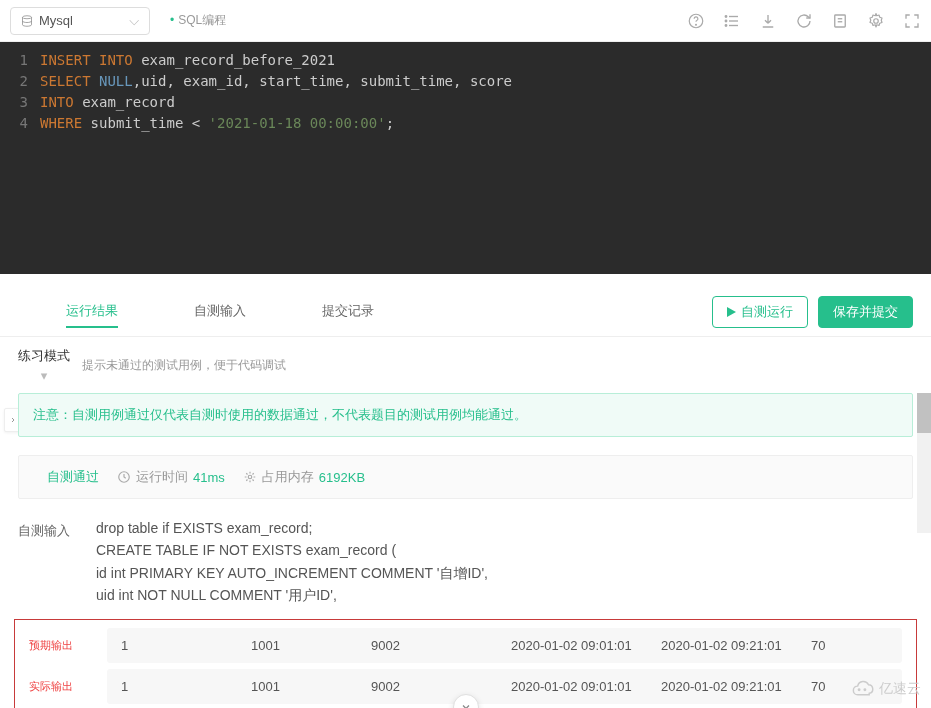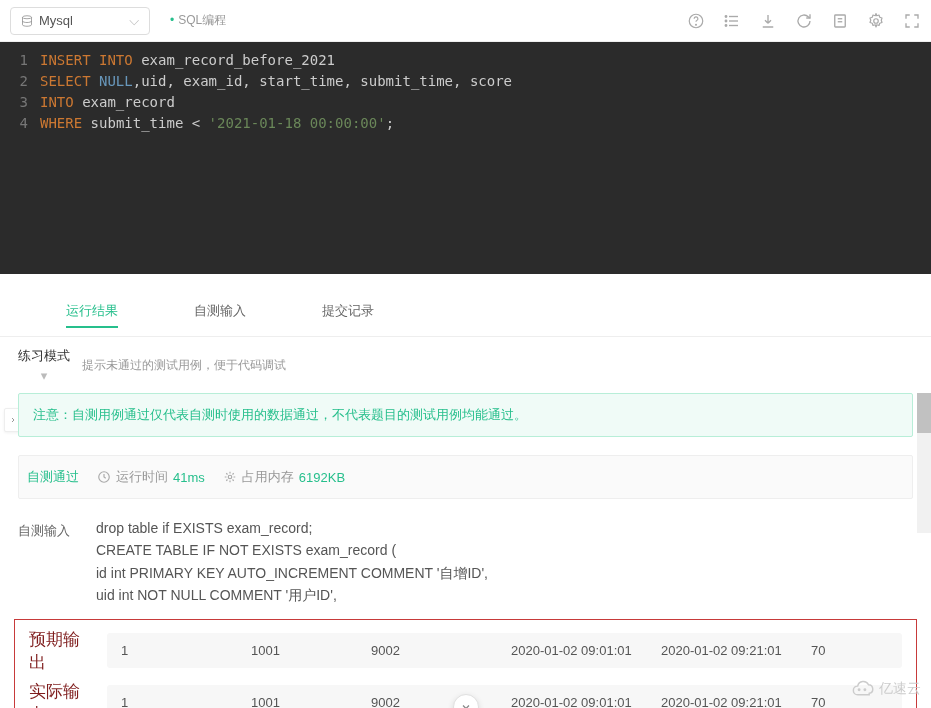--- a/index.html
+++ b/index.html
@@ -29,33 +29,33 @@
 .tab { padding: 6px 0; color: #666; cursor: pointer; border-bottom: 2px solid transparent; margin-left: 48px; }
 .tab.active { color: #26bf8c; border-bottom-color: #26bf8c; font-weight: 500; }
 .actions { display: flex; gap: 10px; }
 .btn { padding: 6px 14px; border-radius: 4px; font-size: 13px; cursor: pointer; display: inline-flex; align-items: center; gap: 5px; }
 .btn-outline { border: 1px solid #26bf8c; color: #26bf8c; background: #fff; }
 .btn-solid { border: 1px solid #26bf8c; background: #26bf8c; color: #fff; }
 .mode-row { display: flex; align-items: center; gap: 12px; padding: 10px 18px; color: #999; font-size: 12px; }
 .mode-label { color: #333; font-size: 13px; display: flex; align-items: center; gap: 3px; flex-direction: column; }
 .content { padding: 0 18px; position: relative; }
 .notice { background: #f0fbf7; border: 1px solid #b8eed8; color: #26bf8c; padding: 12px 14px; border-radius: 2px; font-size: 13px; margin-bottom: 18px; }
-.status-bar { background: #fafafa; border: 1px solid #eee; padding: 12px 8px; border-radius: 2px; font-size: 13px; display: flex; align-items: center; gap: 18px; margin-bottom: 18px; }
+.status-bar { background: #fafafa; border: 1px solid #eee; padding: 12px 28px; border-radius: 2px; font-size: 13px; display: flex; align-items: center; gap: 18px; margin-bottom: 18px; }
 .status-pass { color: #26bf8c; font-weight: 500; }
 .status-ico { display: inline-flex; align-items: center; gap: 5px; color: #999; }
 .status-val { color: #26bf8c; }
 .input-section { display: flex; gap: 18px; margin-bottom: 12px; }
 .input-label { color: #666; width: 60px; padding-top: 5px; font-size: 13px; }
 .input-body { flex: 1; font-family: "Microsoft YaHei", sans-serif; font-size: 14px; color: #555; line-height: 1.6; }
 .scroll-track { position: absolute; right: 0; top: 0; width: 14px; height: 140px; background: #f1f1f1; }
 .scroll-thumb { width: 14px; height: 40px; background: #c1c1c1; }
 .out-section { border: 1px solid #c73a3a; padding: 8px 14px 8px 14px; margin: 0 14px; }
 .out-row { display: flex; align-items: center; gap: 18px; margin-bottom: 6px; }
 .out-row:last-child { margin-bottom: 0; }
-.out-label { width: 60px; color: #7f1d1d; font-size: 17px; }
+.out-label { width: 60px; color: #ef4444; font-size: 11px; }
 .out-data { flex: 1; background: #f7f7f7; padding: 10px 14px; border-radius: 3px; color: #555; font-size: 13px; display: flex; }
 .out-data span:nth-child(1){width:130px;}
 .out-data span:nth-child(2){width:120px;}
 .out-data span:nth-child(3){width:140px;}
 .out-data span:nth-child(4){width:150px;}
 .out-data span:nth-child(5){width:150px;}
 .out-data span:nth-child(6){width:40px;}
 .watermark { position: fixed; right: 10px; bottom: 10px; display:flex; align-items:center; gap:4px; color: #ccc; font-size: 14px; }
 .watermark .cloud { width: 26px; height: 18px; }
 .side-expand { position: absolute; left: 4px; top: 408px; width: 18px; height: 24px; border: 1px solid #eee; background: #fff; display: flex; align-items: center; justify-content: center; color: #999; border-radius: 2px; box-shadow: 0 1px 3px rgba(0,0,0,0.06); }
@@ -156,20 +156,29 @@
       <path d="M9 6l6 6-6 6"></path>
     </svg>
 </div>
 
 <div class="tabs-row">
   <div class="tabs" id="tabs">
       <div class="tab active">运行结果</div>
       <div class="tab">自测输入</div>
       <div class="tab">提交记录</div>
     </div>
+  <div class="actions">
+    <div class="btn btn-outline">
+        <span class="play-ico"></span>
+        <span>自测运行</span>
+      </div>
+    <div class="btn btn-solid">
+        <span>保存并提交</span>
+      </div>
+  </div>
 </div>
 
 <div class="mode-row">
   <span class="mode-label">
       <span>练习模式</span> 
       <span style="color:#bbb;">▾</span>
     </span>
   <span>提示未通过的测试用例，便于代码调试</span>
 </div>
 

